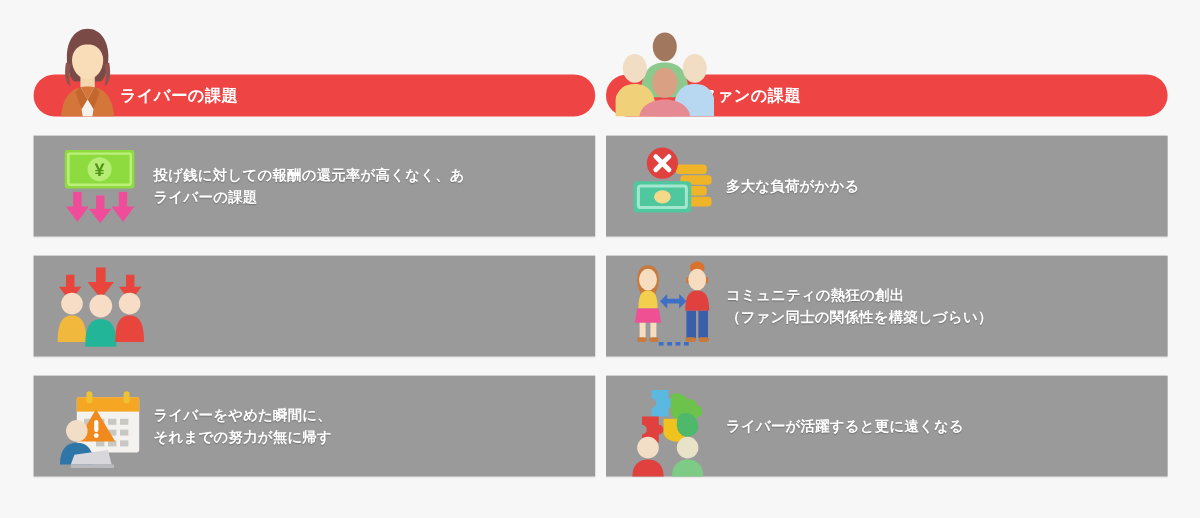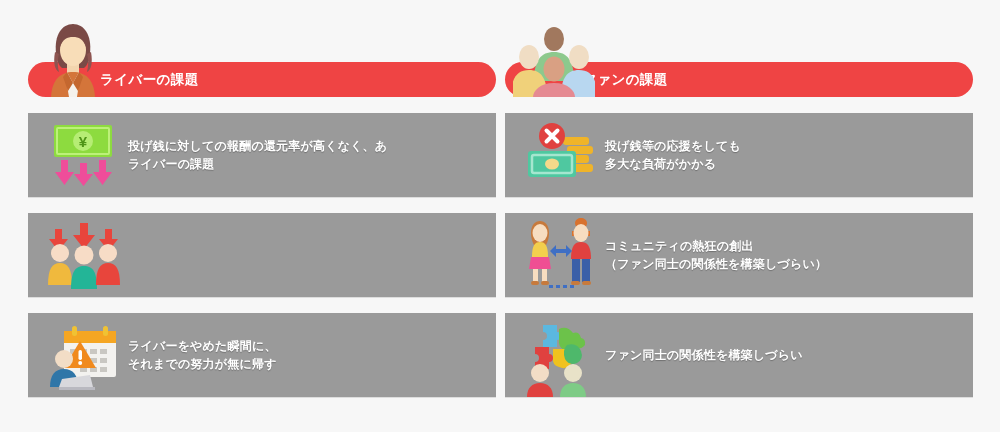--- a/index.html
+++ b/index.html
@@ -206,21 +206,20 @@
 
           <rect x="5" y="32" width="48" height="26" rx="3" fill="#4fc8a0"></rect>
           <rect x="9" y="36" width="40" height="18" rx="2" fill="none" stroke="#a5e6cf" stroke-width="2.5"></rect>
           <ellipse cx="29" cy="45" rx="7" ry="5.5" fill="#f5d98a"></ellipse>
 
           <circle cx="29" cy="17" r="13" fill="#e0413f"></circle>
           <path d="M23.5 11.5 L34.5 22.5 M34.5 11.5 L23.5 22.5" stroke="#fff" stroke-width="4" stroke-linecap="round"></path>
         </svg>
       </div>
       <div class="card-text">
-        <span class="ln">投げ銭等の応援をしても</span>
         <span class="ln">多大な負荷がかかる</span>
       </div>
     </div>
 
     <div class="card r2">
       <div class="card-icon">
         <svg width="76" height="72" viewBox="0 0 76 72">
 
           <path d="M8 14 C8 6 12 2 17 2 C22 2 26 6 26 14 C26 20 24 24 23 26 L11 26 C10 24 8 20 8 14 Z" fill="#c77a3c"></path>
           <ellipse cx="17" cy="14" rx="7.5" ry="9" fill="#f7ddc0"></ellipse>
@@ -266,18 +265,18 @@
           <path d="M30 30 h16 q4 3 0 7 q6 4 1 9 q-4 5 -11 2 q-7 -2 -6 -9 z" fill="#f0c21e"></path>
           <path d="M44 26 q10 -3 14 6 q3 8 -4 12 q-8 3 -12 -4 q-3 -9 2 -14 z" fill="#4eb86b"></path>
 
           <circle cx="17" cy="54" r="9" fill="#f2ddc6"></circle>
           <path d="M17 64 C9 64 4 69 4 78 h26 C30 69 25 64 17 64 Z" fill="#e0413f"></path>
           <circle cx="50" cy="54" r="9" fill="#e8e2c8"></circle>
           <path d="M50 64 C42 64 37 69 37 78 h26 C63 69 58 64 50 64 Z" fill="#7ecb86"></path>
         </svg>
       </div>
       <div class="card-text">
-        <span class="ln">ファン同士の関係性を構築しづらい</span>
+        <span class="ln">ライバーが活躍すると更に遠くなる</span>
       </div>
     </div>
   </div>
 
 </div>
 
 </body></html>

